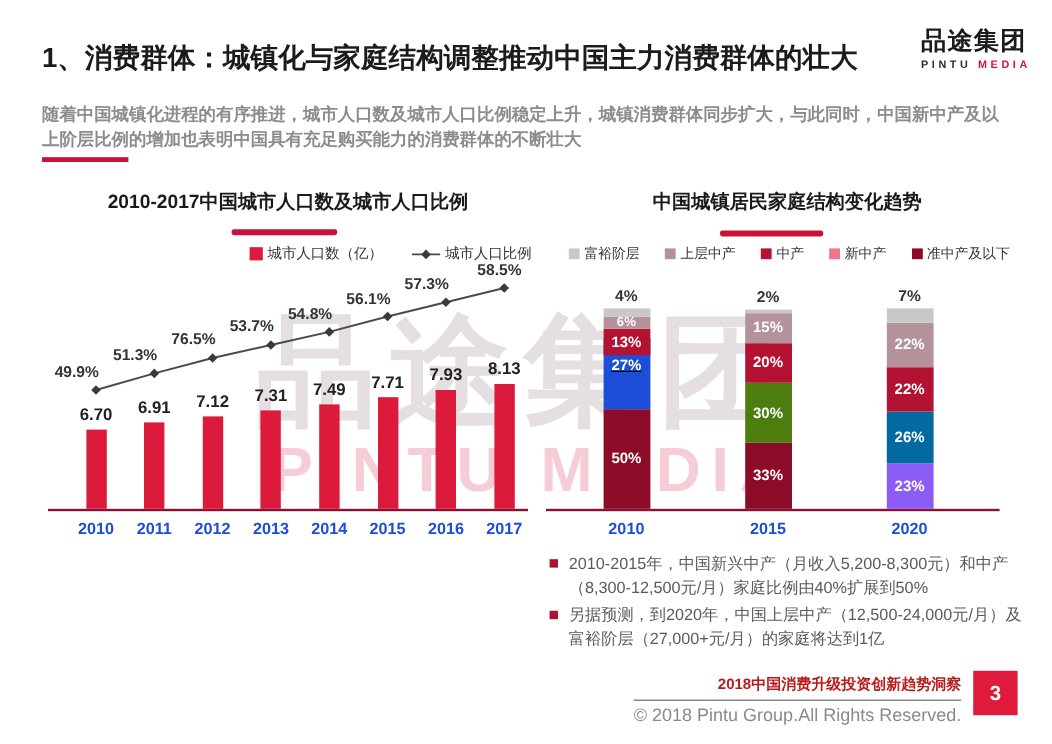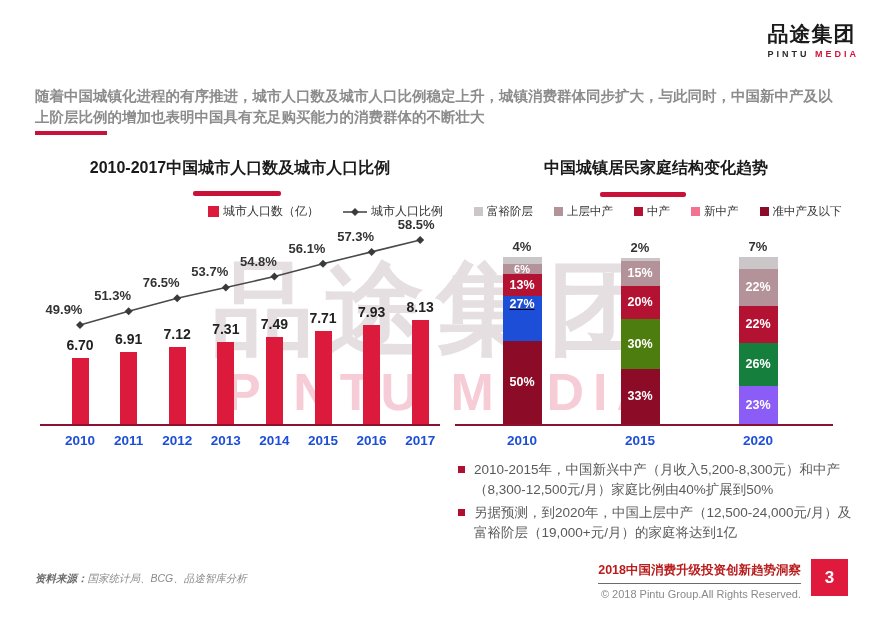--- a/index.html
+++ b/index.html
@@ -60,33 +60,34 @@
   .note-text { font-size:13.5px; color:#5a5a5a; line-height:1.48; }
   .notes-left  { position:absolute; left:55px;  top:463px; width:388px; z-index:1; }
   .notes-right { position:absolute; left:458px; top:460px; width:402px; z-index:1; }
 
   
   .source { position:absolute; left:35px; top:572px; font-size:10.5px; font-style:italic; color:#8a8a8a; z-index:2; }
   .source b { color:#6d6d6d; }
   .footer-right { position:absolute; right:76px; top:562px; text-align:right; z-index:2; }
   .report-title { font-size:12.5px; font-weight:700; color:#b91c1c; padding-bottom:4px;
                   border-bottom:1px solid #6b6b6b; }
-  .copyright { font-size:11px; color:#8a8a8a; margin-top:4px; }
+  .copyright { font-size:15px; color:#8a8a8a; margin-top:4px; }
   .page-badge { position:absolute; right:29px; top:559px; width:37px; height:37px;
                 display:flex; align-items:center; justify-content:center;
                 color:#fff; font-size:17px; font-weight:600; z-index:2; }
 </style>
 </head>
 <body>
 
 <div class="slide">
 
   <div class="wm-cn">品途集团</div>
   <div class="wm-en">PINTU MEDIA</div>
 
+  <h1 class="page-title">1、消费群体：城镇化与家庭结构调整推动中国主力消费群体的壮大</h1>
 
   <div class="logo">
     <div class="logo-cn">品途集团</div>
     <div class="logo-en"><span>PINTU </span><span class="red">MEDIA</span></div>
   </div>
 
   <p class="intro">随着中国城镇化进程的有序推进，城市人口数及城市人口比例稳定上升，城镇消费群体同步扩大，与此同时，中国新中产及以上阶层比例的增加也表明中国具有充足购买能力的消费群体的不断壮大</p>
   <div class="accent-rule accent" style="background: rgb(201, 18, 58);"></div>
 
   <section class="panel panel-left">
@@ -204,21 +205,21 @@
         </div>
         <div class="seg" style="left: 165.5px; bottom: 138px; width: 39px; height: 25px; background: rgb(179, 146, 154);">
           <div class="seg-label" style="line-height: 25px; font-size: 12.5px;">15%</div>
         </div>
         <div class="seg" style="left: 165.5px; bottom: 163px; width: 39px; height: 3px; background: rgb(203, 198, 200);"></div>
         <div class="stack-top-label" style="left: 155px; bottom: 169px;">2%</div>
         <div class="tick" style="left: 153px; top: 223px;">2015</div>
         <div class="seg" style="left: 283.5px; bottom: 0px; width: 39px; height: 38px; background: #8b5cf6;">
           <div class="seg-label" style="line-height: 38px; font-size: 12.5px;">23%</div>
         </div>
-        <div class="seg" style="left: 283.5px; bottom: 38px; width: 39px; height: 43px; background: #15803d;">
+        <div class="seg" style="left: 283.5px; bottom: 38px; width: 39px; height: 43px; background: #0369a1;">
           <div class="seg-label" style="line-height: 43px; font-size: 12.5px;">26%</div>
         </div>
         <div class="seg" style="left: 283.5px; bottom: 81px; width: 39px; height: 37px; background: rgb(180, 18, 51);">
           <div class="seg-label" style="line-height: 37px; font-size: 12.5px;">22%</div>
         </div>
         <div class="seg" style="left: 283.5px; bottom: 118px; width: 39px; height: 37px; background: rgb(179, 146, 154);">
           <div class="seg-label" style="line-height: 37px; font-size: 12.5px;">22%</div>
         </div>
         <div class="seg" style="left: 283.5px; bottom: 155px; width: 39px; height: 12px; background: rgb(203, 198, 200);"></div>
         <div class="stack-top-label" style="left: 273px; bottom: 170px;">7%</div>
@@ -226,24 +227,23 @@
       </div>
   </section>
 
   <div class="notes-right">
     <div class="note-row">
       <span class="bullet"></span>
       <div class="note-text">2010-2015年，中国新兴中产（月收入5,200-8,300元）和中产（8,300-12,500元/月）家庭比例由40%扩展到50%</div>
     </div>
     <div class="note-row">
       <span class="bullet"></span>
-      <div class="note-text">另据预测，到2020年，中国上层中产（12,500-24,000元/月）及富裕阶层（19,000+元/月）的家庭将达到1亿</div>
+      <div class="note-text">另据预测，到2020年，中国上层中产（12,500-24,000元/月）及富裕阶层（27,000+元/月）的家庭将达到1亿</div>
     </div>
   </div>
 
-  <div class="source"><b>资料来源：</b><span>国家统计局、BCG、品途智库分析</span></div>
   <div class="footer-right">
     <div class="report-title">2018中国消费升级投资创新趋势洞察</div>
     <div class="copyright">© 2018 Pintu Group.All Rights Reserved.</div>
   </div>
   <div class="page-badge" style="background: rgb(224, 26, 60);">3</div>
 
 </div>
 
 </body></html>

